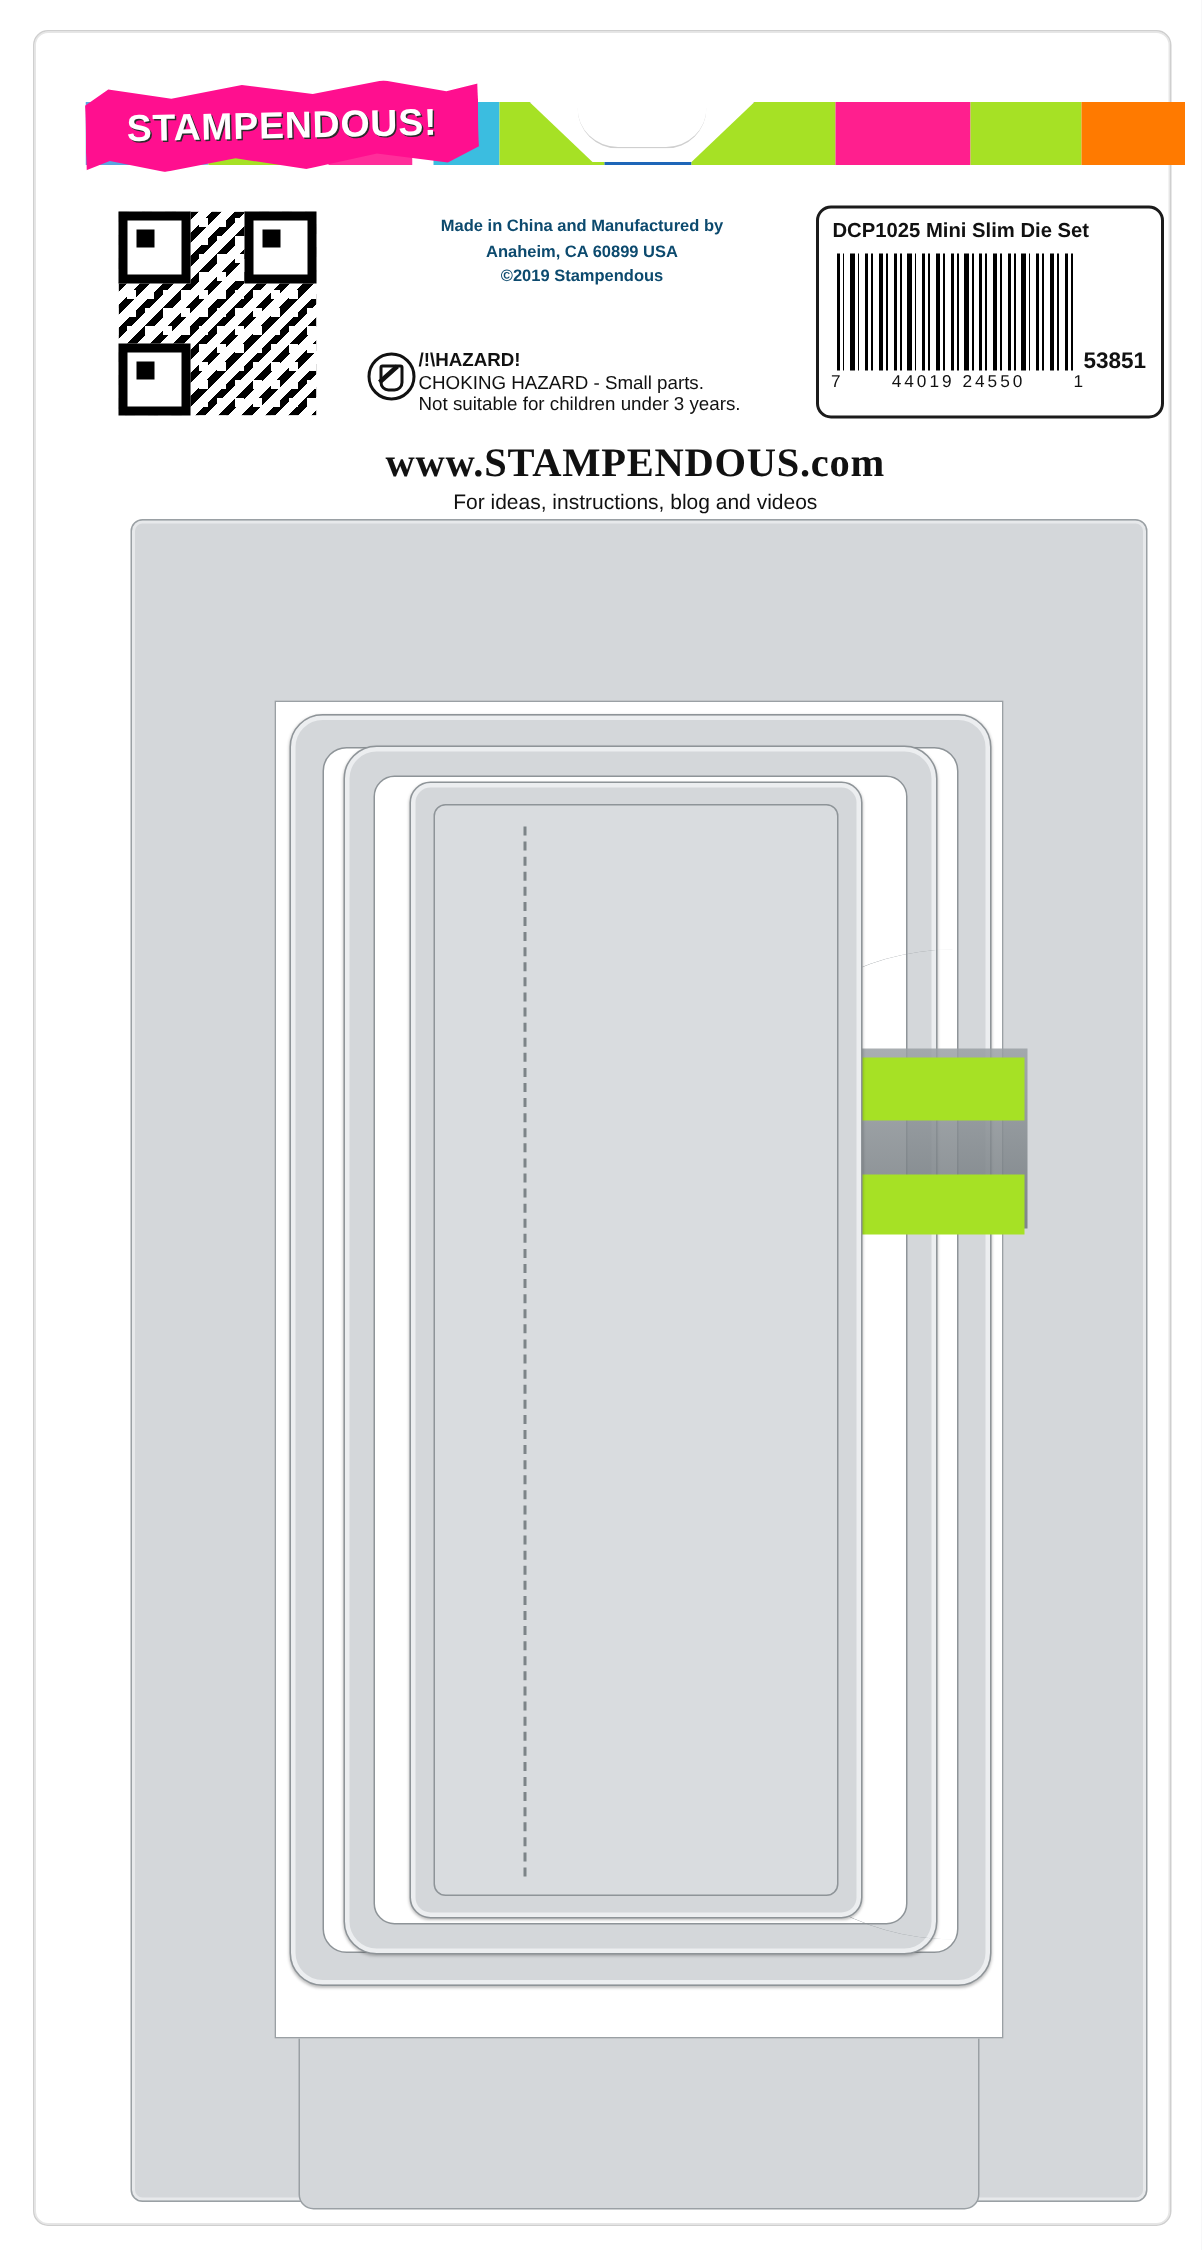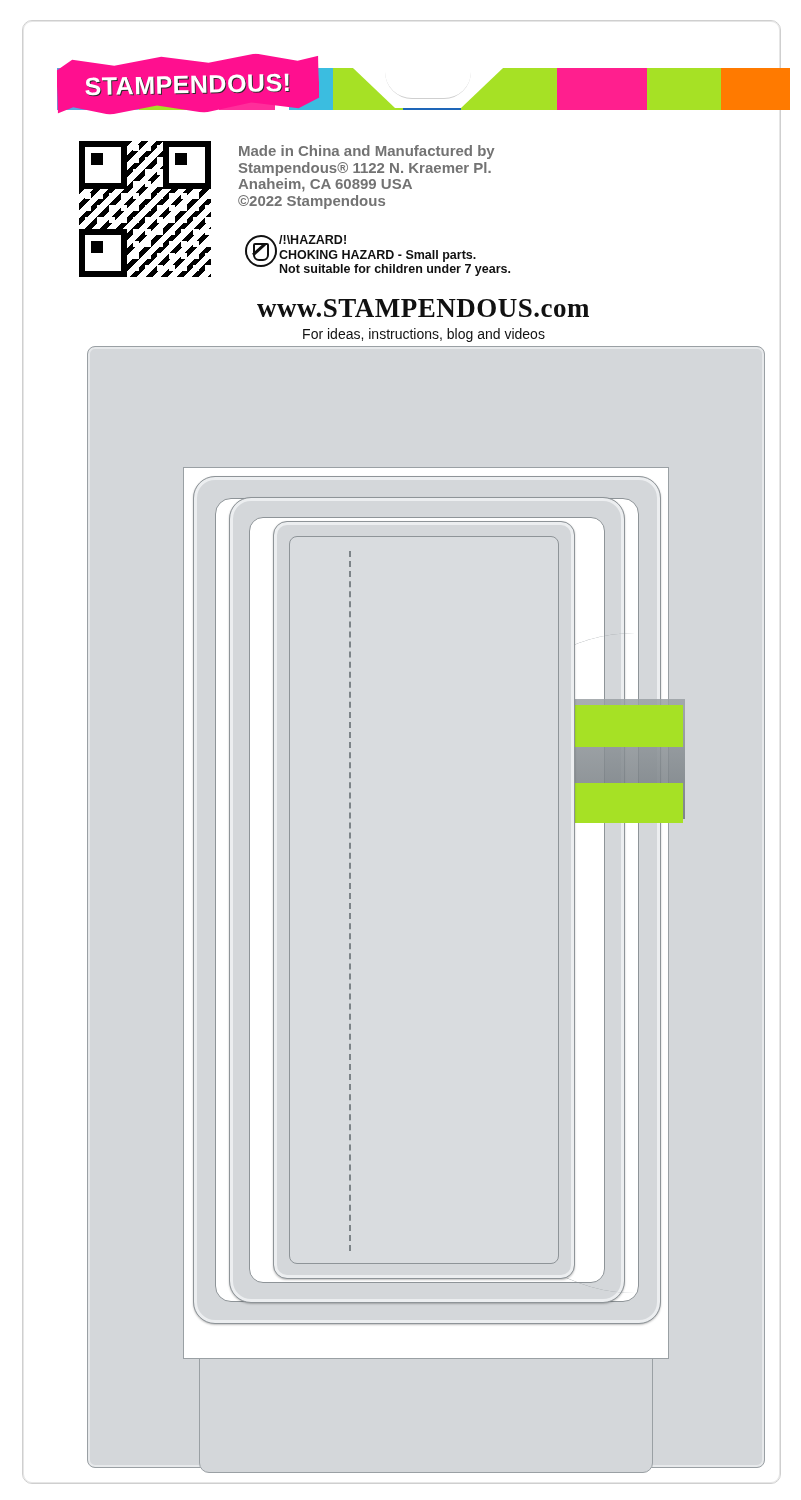--- a/index.html
+++ b/index.html
@@ -51,30 +51,30 @@
       repeating-linear-gradient(90deg,#000 0 6px,transparent 6px 12px),
       repeating-linear-gradient(0deg,#000 0 6px,transparent 6px 12px);
     background-blend-mode:multiply;
     -webkit-mask-image:repeating-linear-gradient(135deg,#000 0 5px,transparent 5px 11px);
             mask-image:repeating-linear-gradient(135deg,#000 0 5px,transparent 5px 11px);
   }
   .qr-finder{position:absolute;width:36px;height:36px;border:6px solid #000;background:#fff;}
   .qr-finder i{position:absolute;left:6px;top:6px;width:12px;height:12px;background:#000;}
 
   
-  .addr{position:absolute;left:215px;top:122px;width:300px;color:#737373;font-size:15px;line-height:16.5px;font-weight:bold;}
+  .addr{position:absolute;left:215px;top:122px;width:300px;color:#0c4a6e;font-size:11px;line-height:16.5px;font-weight:bold;text-align:center;}
   .addr div{white-space:nowrap;}
 
   
   .warnbox{position:absolute;left:222px;top:212px;width:300px;}
   .warn-icon{position:absolute;left:0;top:2px;width:28px;height:28px;border:2px solid #111;border-radius:50%;}
   .warn-icon:before{content:"";position:absolute;left:4px;top:11px;width:16px;height:3px;background:#111;transform:rotate(-42deg);}
   .warn-icon:after{content:"";position:absolute;left:6px;top:6px;width:12px;height:14px;border:2px solid #111;border-radius:2px 2px 6px 6px;}
   .warn-lines{position:absolute;left:34px;top:0;font-size:12.5px;line-height:14.5px;color:#111;font-weight:bold;}
-  .warn-lines .sub{font-weight:bold;}
+  .warn-lines .sub{font-weight:normal;}
 
   
   .website{position:absolute;left:0;top:272px;width:801px;text-align:center;}
   .website .url{font-size:27px;font-weight:bold;letter-spacing:0.5px;color:#111;font-family:"Liberation Serif",serif;}
   .website .tag{font-size:14px;color:#111;margin-top:2px;}
 
   
   .skubox{
     position:absolute;left:521px;top:116px;width:228px;height:138px;
     background:#ffffff;border:2px solid #1b1b1b;border-radius:10px;
@@ -189,34 +189,43 @@
       <div class="qr-finder" style="right:0;top:0;">
           <i></i>
         </div>
       <div class="qr-finder" style="left:0;bottom:0;">
           <i></i>
         </div>
     </div>
 
     <div class="addr">
       <div>Made in China and Manufactured by</div>
-      <div>Stampendous® 1122 N. Kraemer Pl.</div>
       <div>Anaheim, CA 60899 USA</div>
-      <div>©2022 Stampendous</div>
+      <div>©2019 Stampendous</div>
     </div>
 
     <div class="warnbox">
       <div class="warn-icon"></div>
       <div class="warn-lines">
         <div>/!\HAZARD!</div>
         <div class="sub">CHOKING HAZARD - Small parts.</div>
-        <div class="sub">Not suitable for children under 7 years.</div>
+        <div class="sub">Not suitable for children under 3 years.</div>
       </div>
     </div>
 
+    <div class="skubox">
+      <div class="sku-title">DCP1025 Mini Slim Die Set</div>
+      <div class="barcode"></div>
+      <div class="bc-digits">
+        <span>7</span>
+        <span>44019  24550</span>
+        <span>1</span>
+      </div>
+      <div class="sku-num">53851</div>
+    </div>
 
     <div class="website">
       <div class="url">www.STAMPENDOUS.com</div>
       <div class="tag">For ideas, instructions, blog and videos</div>
     </div>
 
     <div class="instructions">
       <p>Fran's mini slim envelope die set includes all you need to make a mini slim card with a gift card pocket, plus a matching envelope and an outer frame die to build an envelope for your 6" x 3" card.</p>
       <p><b>Instructions:</b></p>
       <p><b>Mini Slim Card:</b></p>

